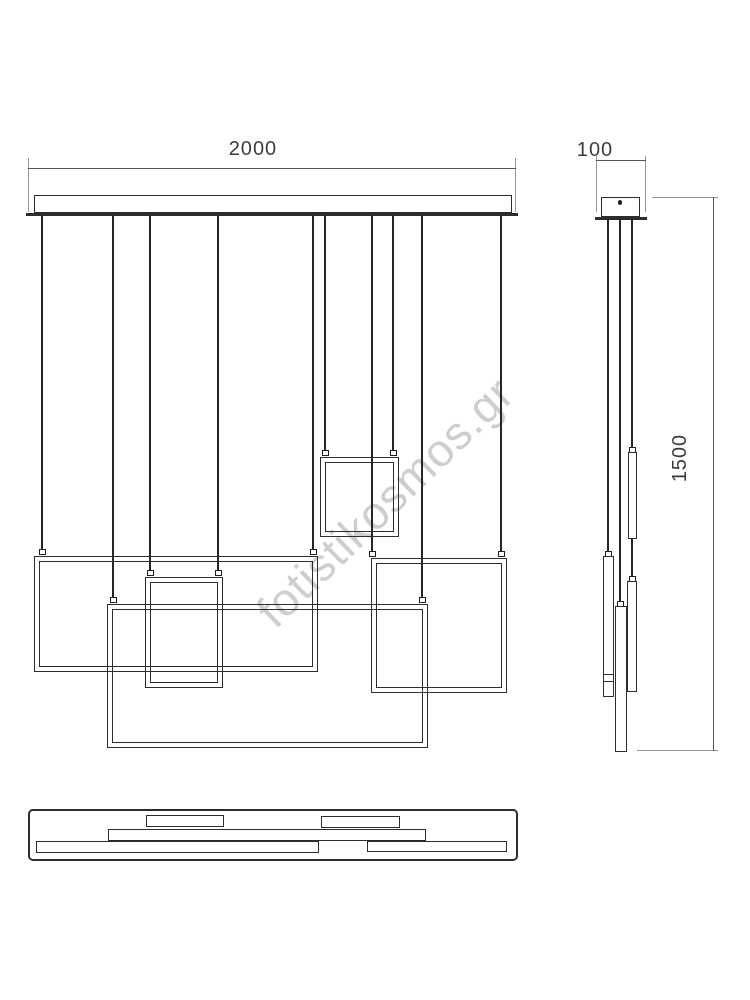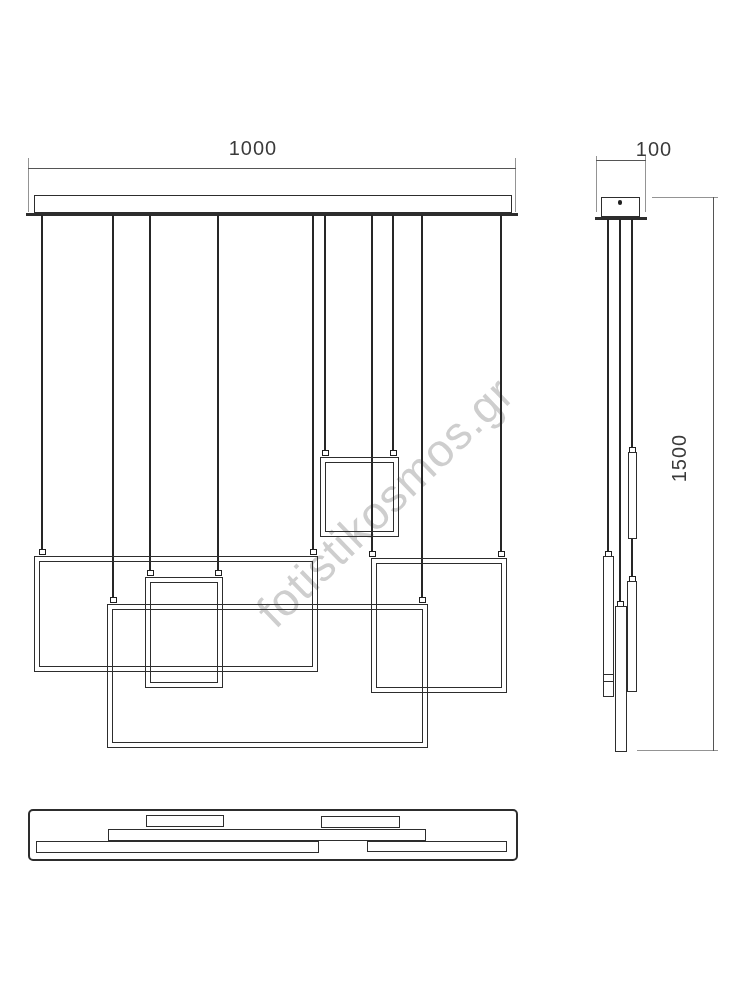--- a/index.html
+++ b/index.html
@@ -98,21 +98,21 @@
 
   <div id="watermark">fotistikosmos.gr</div>
 
   <div class="drawing">
 
     <div>
 
       <div class="ext" style="left:28px; top:158px; width:1.2px; height:54px;"></div>
       <div class="ext" style="left:515px; top:158px; width:1.2px; height:54px;"></div>
       <div class="dim" style="left:28px; top:168px; width:488px; height:1.3px;"></div>
-      <div class="dim-label" style="left:193px; top:138px; width:120px;">1000</div>
+      <div class="dim-label" style="left:193px; top:138px; width:120px;">2000</div>
 
       <div class="frame" style="left:34px; top:195px; width:478px; height:18px; border-width:1.8px;"></div>
       <div class="ln" style="left:26px; top:213px; width:492px; height:2.6px;"></div>
 
       <div class="wire" style="left:40.8px; top:215px; height:335px;"></div>
       <div class="wire" style="left:111.8px; top:215px; height:383px;"></div>
       <div class="wire" style="left:148.8px; top:215px; height:356px;"></div>
       <div class="wire" style="left:216.8px; top:215px; height:356px;"></div>
       <div class="wire" style="left:311.8px; top:215px; height:335px;"></div>
       <div class="wire" style="left:323.8px; top:215px; height:236px;"></div>
@@ -147,21 +147,21 @@
       <div class="frame" style="left:107px; top:604px; width:321px; height:144px;">
         <div class="frame-inner"></div>
       </div>
     </div>
 
     <div>
 
       <div class="ext" style="left:596px; top:156px; width:1.2px; height:56px;"></div>
       <div class="ext" style="left:645px; top:156px; width:1.2px; height:56px;"></div>
       <div class="dim" style="left:596px; top:160px; width:50px; height:1.3px;"></div>
-      <div class="dim-label" style="left:614px; top:139px; width:80px;">100</div>
+      <div class="dim-label" style="left:555px; top:139px; width:80px;">100</div>
 
       <div class="frame" style="left:601px; top:197px; width:39px; height:20px; border-width:1.8px;"></div>
       <div class="screw" style="left:617.5px; top:200px;"></div>
       <div class="ln" style="left:595px; top:217px; width:52px; height:2.6px;"></div>
 
       <div class="wire" style="left:606.8px; top:219px; height:333px;"></div>
       <div class="wire" style="left:618.8px; top:219px; height:383px;"></div>
       <div class="wire" style="left:630.8px; top:219px; height:229px;"></div>
       <div class="wire" style="left:631.2px; top:539px; height:38px; width:1.8px;"></div>
 

